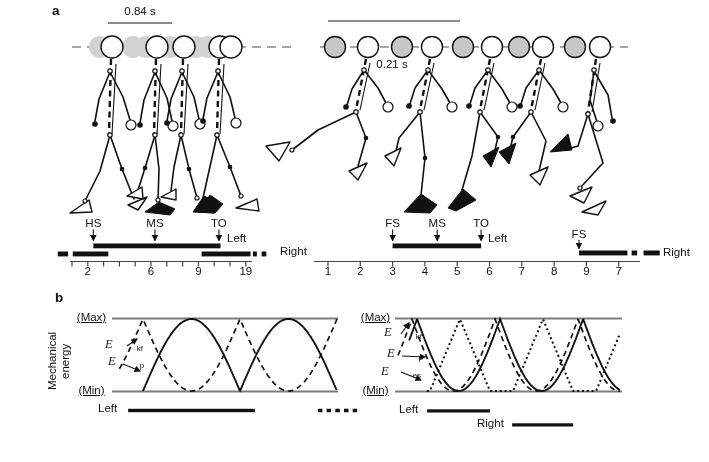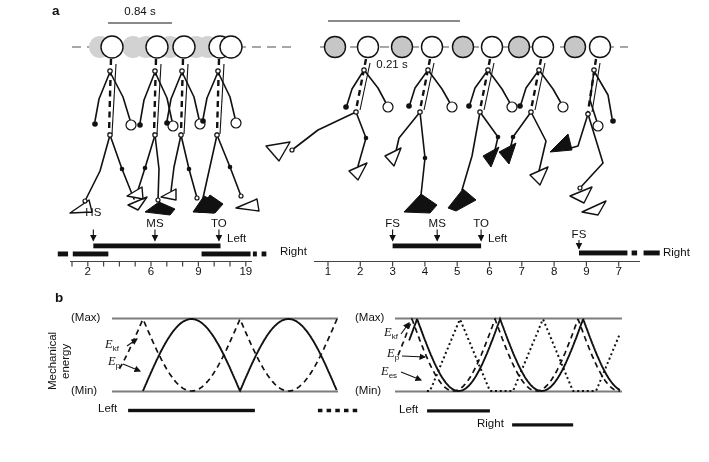--- a/index.html
+++ b/index.html
@@ -2,23 +2,23 @@
 <html><head>
 <meta charset="utf-8">
 <style>
   html,body{margin:0;padding:0;background:#fff;}
   #fig{position:relative;width:709px;height:462px;background:#fff;overflow:hidden;
        font-family:"Liberation Sans",sans-serif;color:#111;}
   #art{position:absolute;left:0;top:0;}
   .t{position:absolute;font-size:11.5px;line-height:1.05;white-space:pre-line;}
   .bold{font-weight:bold;font-size:13.5px;}
   .ctr{transform:translateX(-50%);}
-  .rt{text-align:left;}
+  .rt{text-align:center;text-decoration:underline;}
   .ei{font-family:"Liberation Serif",serif;font-style:italic;font-size:12.5px;}
-  .t sub{font-size:8px;}
+  .t sub{font-size:8px;margin-left:24px;}
   #ylab{position:absolute;left:46px;top:321px;width:32px;height:80px;}
   #ylab .inner{writing-mode:vertical-rl;transform:rotate(180deg);font-size:11.5px;
        line-height:1.12;text-align:center;white-space:pre-line;height:80px;}
   
   .sk{stroke:#111;stroke-width:1.6;fill:none;stroke-linecap:round;stroke-linejoin:round;}
   .thin{stroke:#111;stroke-width:1.1;fill:none;}
   .skd{stroke:#111;stroke-width:2.4;fill:none;stroke-dasharray:6 4.5;}
   .ft{fill:#fff;stroke:#111;stroke-width:1.4;stroke-linejoin:round;}
   .ftb{fill:#111;stroke:#111;stroke-width:1;stroke-linejoin:round;}
   .jw{fill:#fff;stroke:#111;stroke-width:1.2;}
@@ -331,21 +331,21 @@
 
 <div class="t" style="left:98px;top:402px;">Left</div>
 <div class="t" style="left:399px;top:403px;">Left</div>
 <div class="t" style="left:477px;top:417px;">Right</div>
 
 <div id="dyn">
       <div class="t ctr" style="left: 87.8px; top: 265px;">2</div>
       <div class="t ctr" style="left: 151px; top: 265px;">6</div>
       <div class="t ctr" style="left: 198.4px; top: 265px;">9</div>
       <div class="t ctr" style="left: 245.8px; top: 265px;">19</div>
-      <div class="t ctr" style="left: 93.33px; top: 206px;">HS</div>
+      <div class="t ctr" style="left: 93.33px; top: 217px;">HS</div>
       <div class="t ctr" style="left: 154.95px; top: 217px;">MS</div>
       <div class="t ctr" style="left: 218.94px; top: 217px;">TO</div>
       <div class="t ctr" style="left: 328px; top: 265px;">1</div>
       <div class="t ctr" style="left: 360.3px; top: 265px;">2</div>
       <div class="t ctr" style="left: 392.6px; top: 265px;">3</div>
       <div class="t ctr" style="left: 424.9px; top: 265px;">4</div>
       <div class="t ctr" style="left: 457.2px; top: 265px;">5</div>
       <div class="t ctr" style="left: 489.5px; top: 265px;">6</div>
       <div class="t ctr" style="left: 521.8px; top: 265px;">7</div>
       <div class="t ctr" style="left: 554.1px; top: 265px;">8</div>

